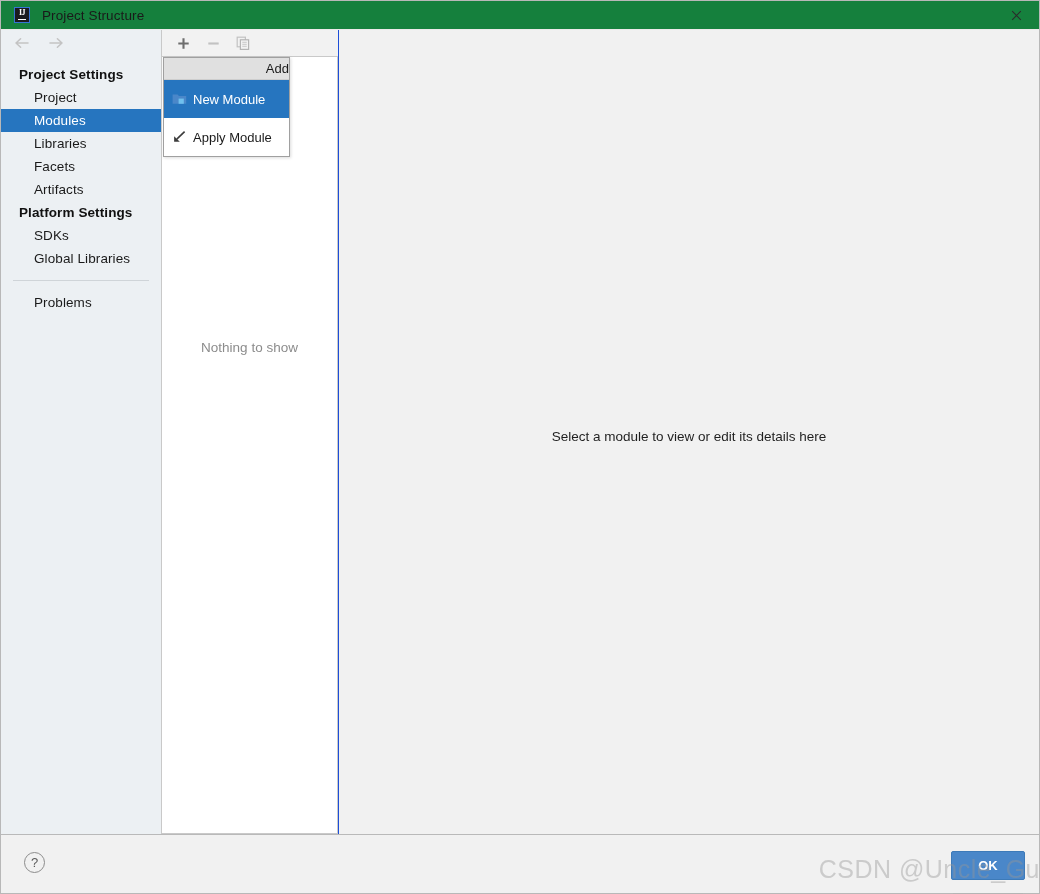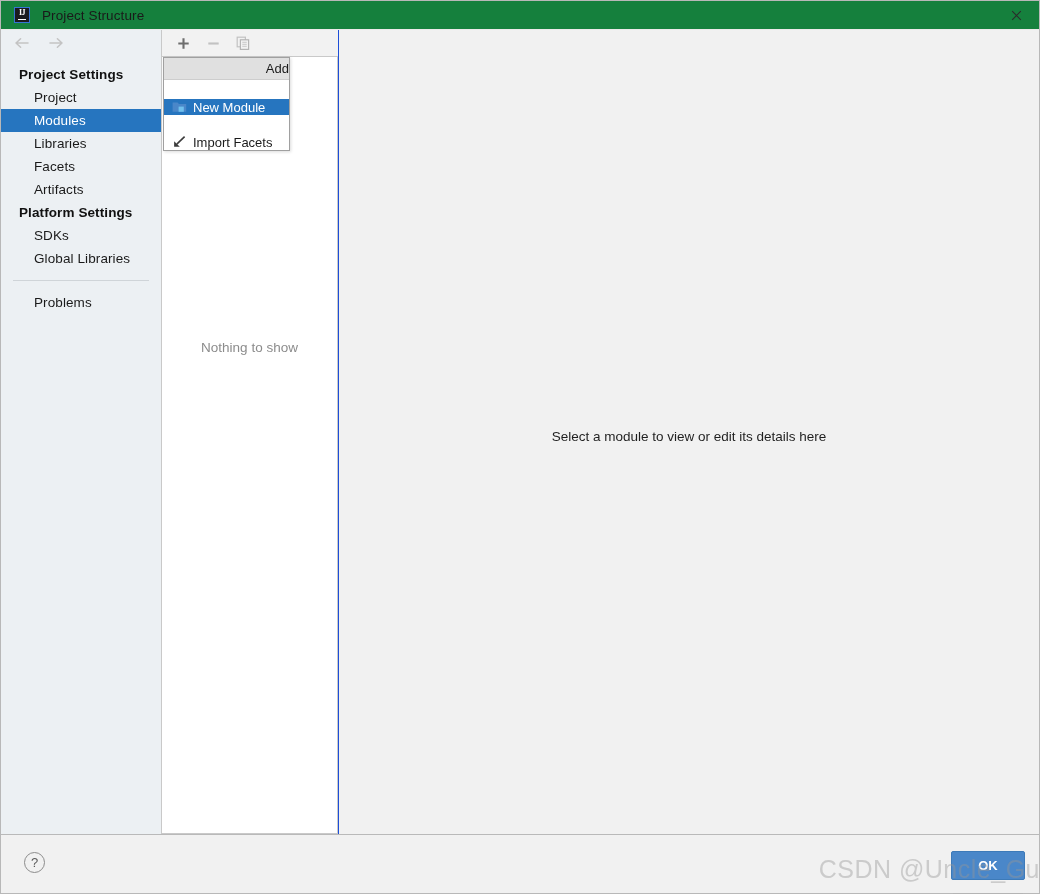--- a/index.html
+++ b/index.html
@@ -219,28 +219,27 @@
   #add-menu-title {
     height: 21px;
     line-height: 21px;
     text-align: right;
     font-size: 13px;
     color: #1a1a1a;
     background: #e0e0e0;
     border-bottom: 1px solid #cdcdcd;
   }
   .menu-item {
-    height: 16px;
+    height: 38px;
     display: flex;
     align-items: center;
     padding-left: 7px;
     font-size: 13px;
     color: #1a1a1a;
     cursor: default;
-    margin-top: 19px;
   }
   .menu-item.highlight {
     background: #2675bf;
     color: #ffffff;
   }
   .menu-icon {
     width: 16px; height: 16px;
     margin-right: 6px;
     flex: 0 0 16px;
     display: flex; align-items: center; justify-content: center;
@@ -408,21 +407,21 @@
         </span>
         <span>New Module</span>
       </div>
       <div class="menu-item">
         <span class="menu-icon">
           <svg width="15" height="14" viewBox="0 0 15 14">
             <path d="M12.6,1.6 L4.8,9.1" stroke="#3c3c3c" stroke-width="1.6" fill="none"></path>
             <path d="M2.1,11.8 L2.1,6.2 L7.8,11.8 Z" fill="#3c3c3c"></path>
           </svg>
         </span>
-        <span>Import Facets</span>
+        <span>Apply Module</span>
       </div>
     </div>
 
   </div>
 
   <div id="footer">
     <div id="help-button">?</div>
     <div id="footer-buttons">
       <div class="dlg-btn primary">OK</div>
       <div class="dlg-btn normal">Cancel</div>

